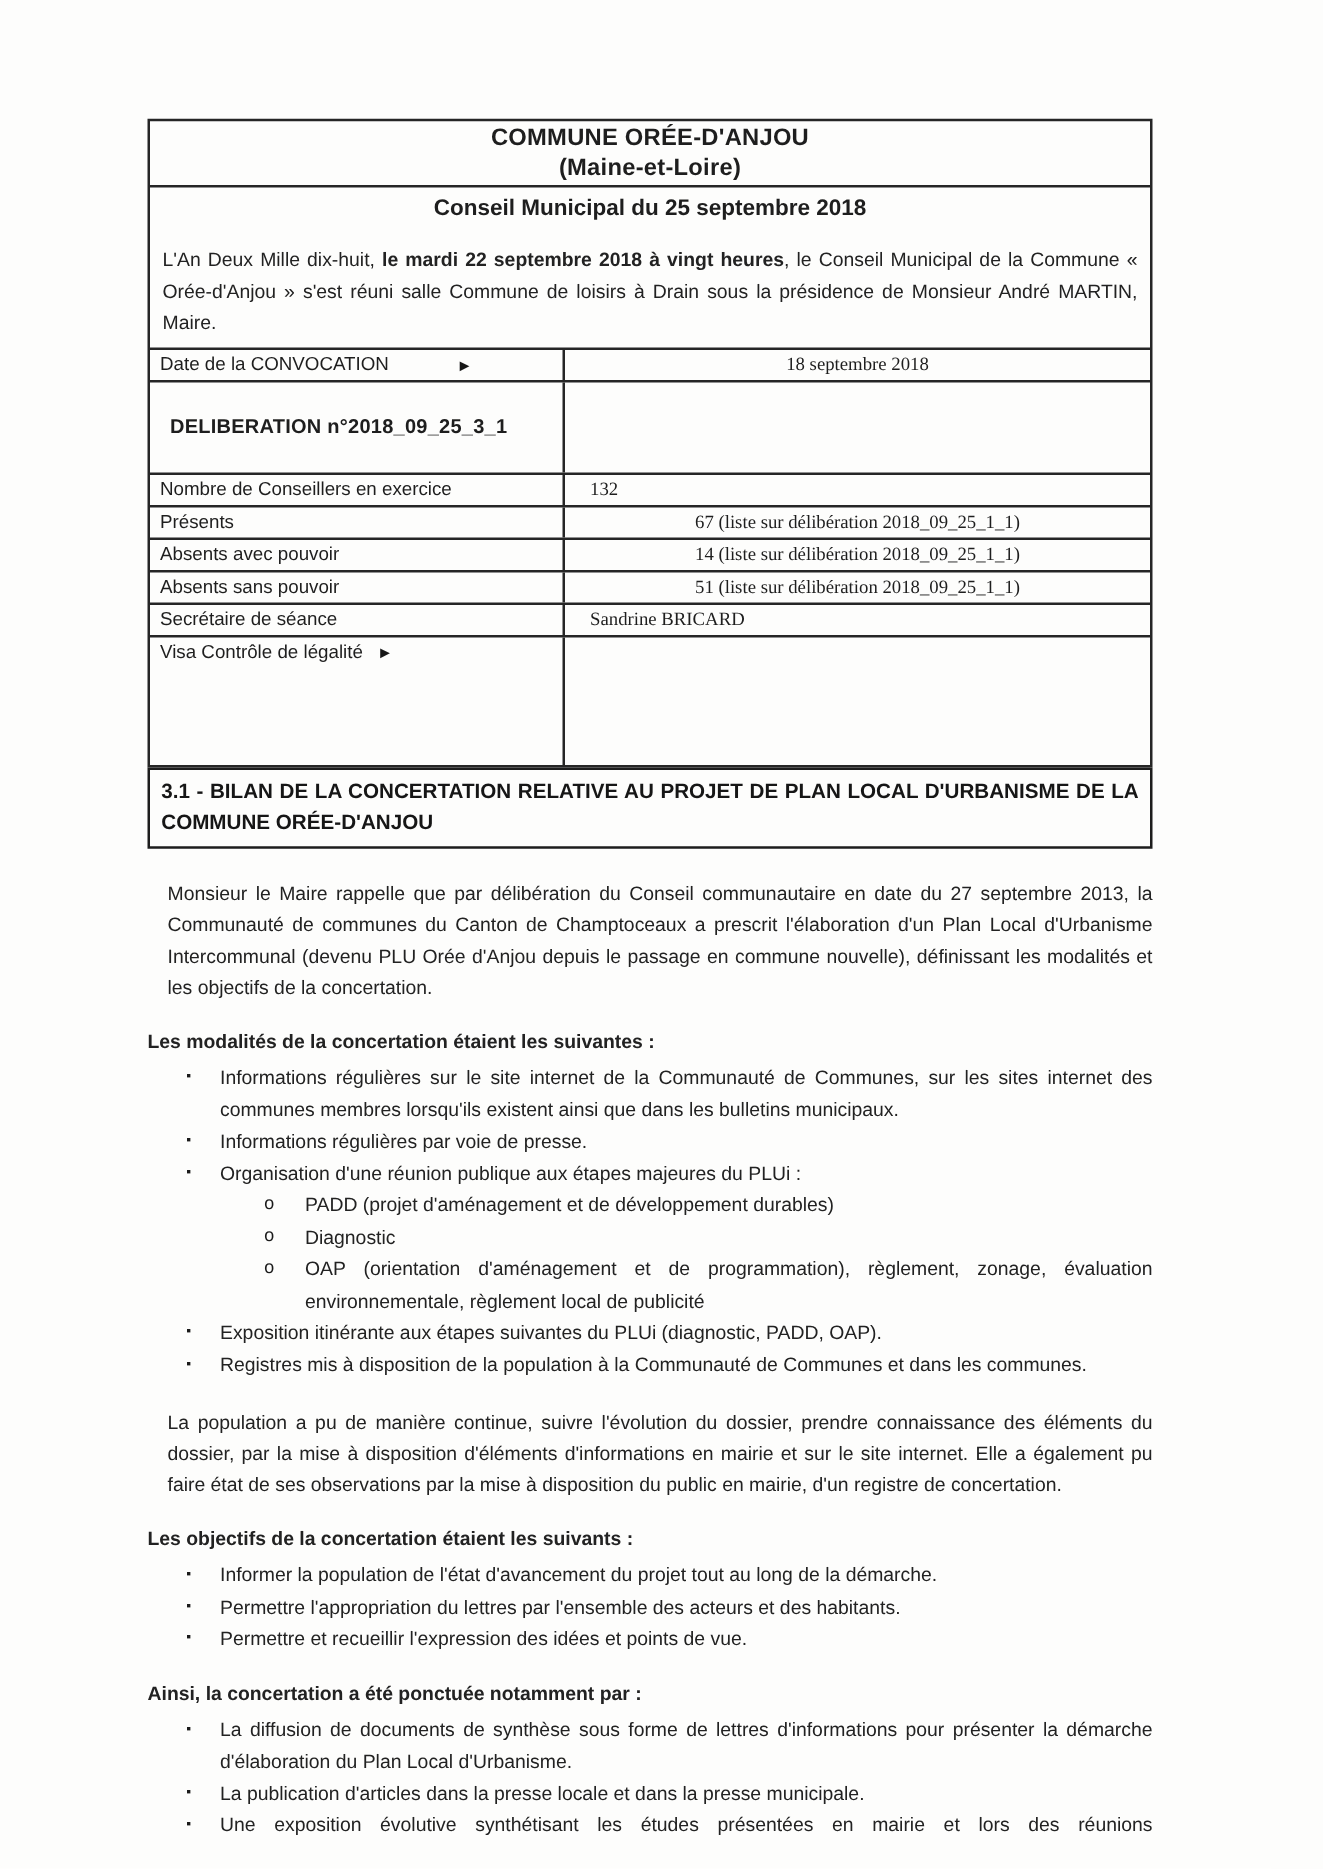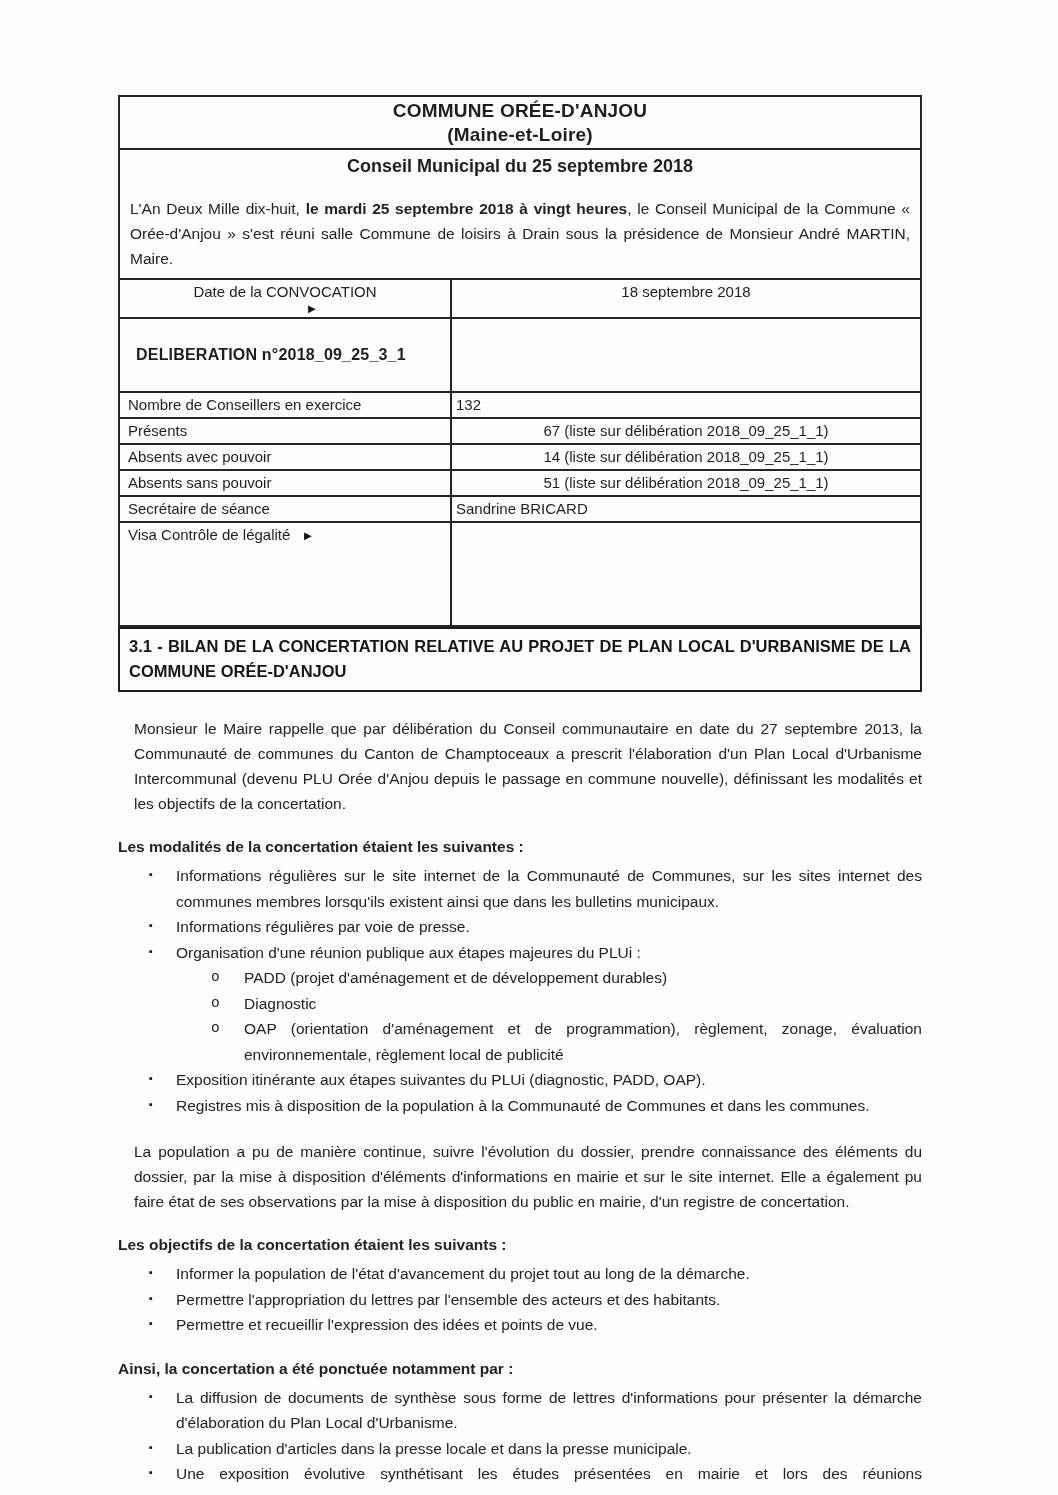--- a/index.html
+++ b/index.html
@@ -29,24 +29,24 @@
 
   .title-row { text-align: center; padding: 2px 6px 1px; }
   .big { font-weight: 700; font-size: 19px; line-height: 24px; letter-spacing: 0.2px; }
 
   .council-row { padding: 3px 10px 7px; }
   .council-title { text-align: center; font-weight: 700; font-size: 18px; line-height: 26px; margin-bottom: 17px; }
   .intro { font-size: 15.5px; line-height: 25px; text-align: justify; color: #222; }
 
   .cols { display: flex; align-items: stretch; }
   .lbl { width: 330px; flex: 0 0 330px; padding: 2px 8px; font-size: 15px; line-height: 20px; }
-  .val { flex: 1 1 auto; border-left: 2px solid #262626; padding: 2px 4px; font-size: 15px; line-height: 20px; }
+  .val { flex: 1 1 auto; border-left: 2px solid #262626; padding: 2px 20px; font-size: 15px; line-height: 20px; font-family: Liberation Serif, serif; }
   .val.center { text-align: center; }
 
-  .row-conv .lbl { display: flex; align-items: center; flex-direction: column; }
+  .row-conv .lbl { display: flex; align-items: center; }
   .arrow { font-size: 13px; line-height: 1; color: #161616; }
   .arrow.conv { margin-left: 54px; }
   .arrow.visa { margin-left: 7px; }
 
   .row-delib .lbl { padding: 26px 16px; font-weight: 700; font-size: 16px; letter-spacing: 0.2px; }
   .row-visa { min-height: 104px; }
   .row-visa .lbl { }
 
   
   .section-box {
@@ -105,21 +105,21 @@
 
   <div class="doc-table">
 
     <div class="t-row title-row">
       <div class="big">COMMUNE ORÉE-D'ANJOU</div>
       <div class="big">(Maine-et-Loire)</div>
     </div>
 
     <div class="t-row council-row">
       <div class="council-title">Conseil Municipal du 25 septembre 2018</div>
-      <p class="intro"><span>L'An Deux Mille dix-huit, </span><strong>le mardi 25 septembre 2018 à vingt heures</strong><span>, le Conseil Municipal de la Commune « Orée-d'Anjou » s'est réuni salle Commune de loisirs à Drain sous la présidence de Monsieur André MARTIN, Maire.</span></p>
+      <p class="intro"><span>L'An Deux Mille dix-huit, </span><strong>le mardi 22 septembre 2018 à vingt heures</strong><span>, le Conseil Municipal de la Commune « Orée-d'Anjou » s'est réuni salle Commune de loisirs à Drain sous la présidence de Monsieur André MARTIN, Maire.</span></p>
     </div>
 
     <div class="t-row cols row-conv">
       <div class="lbl">
         <span>Date de la CONVOCATION</span>
         <span class="arrow conv">►</span>
       </div>
       <div class="val center">18 septembre 2018</div>
     </div>
 

